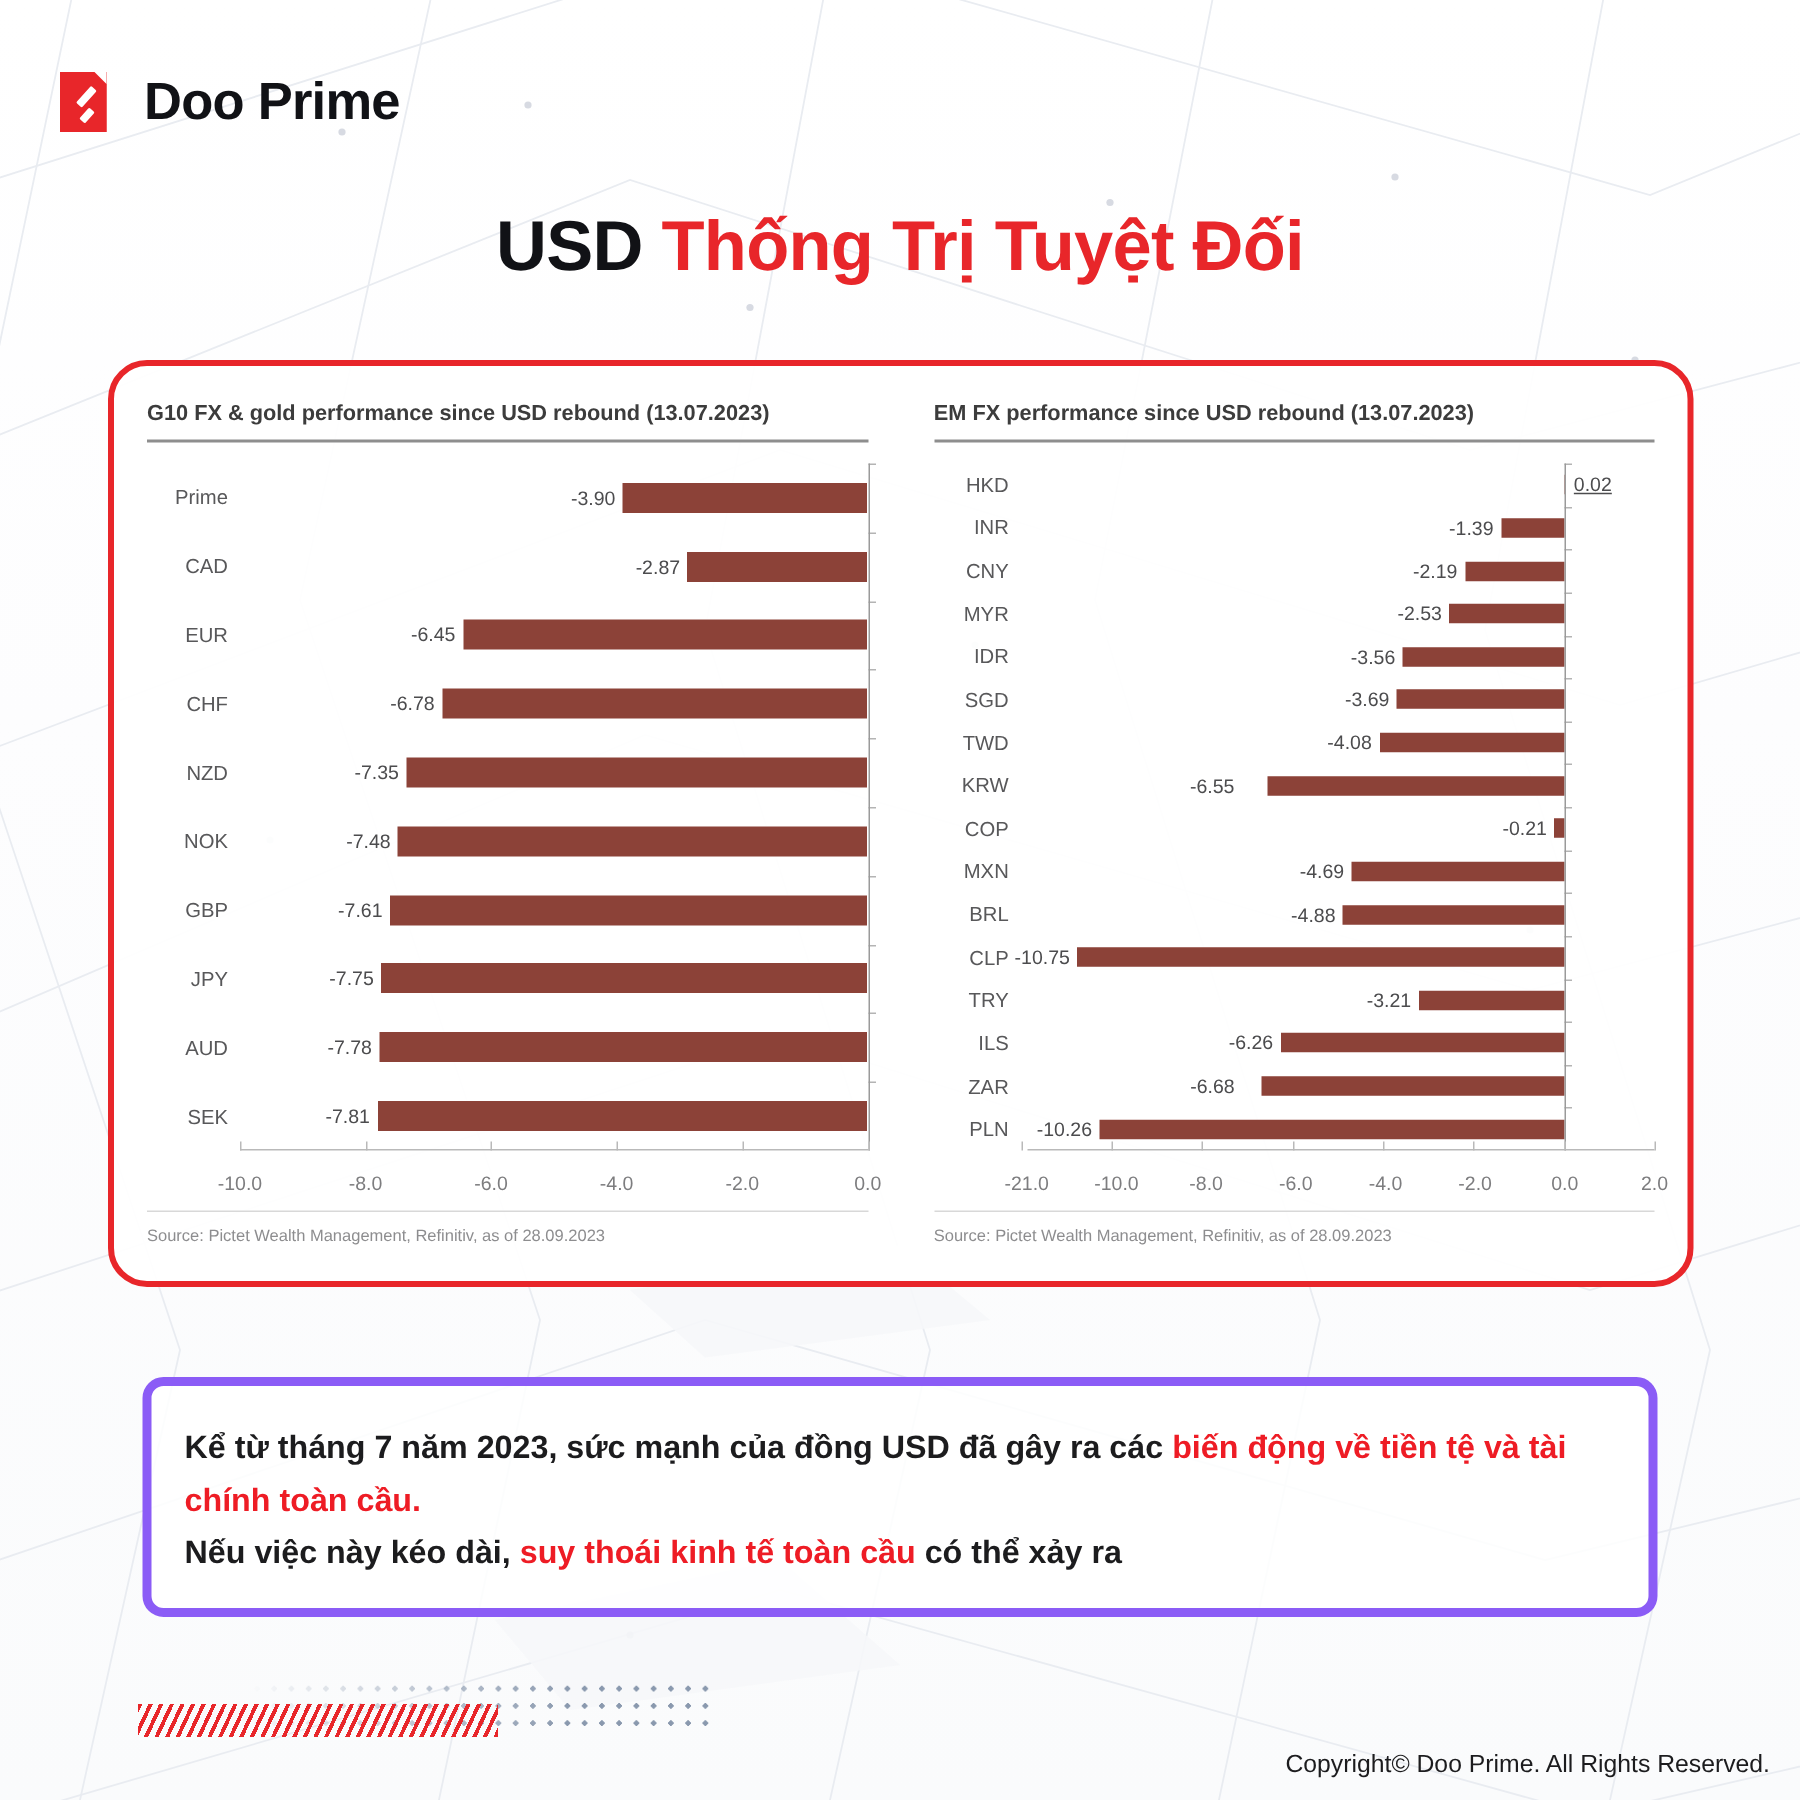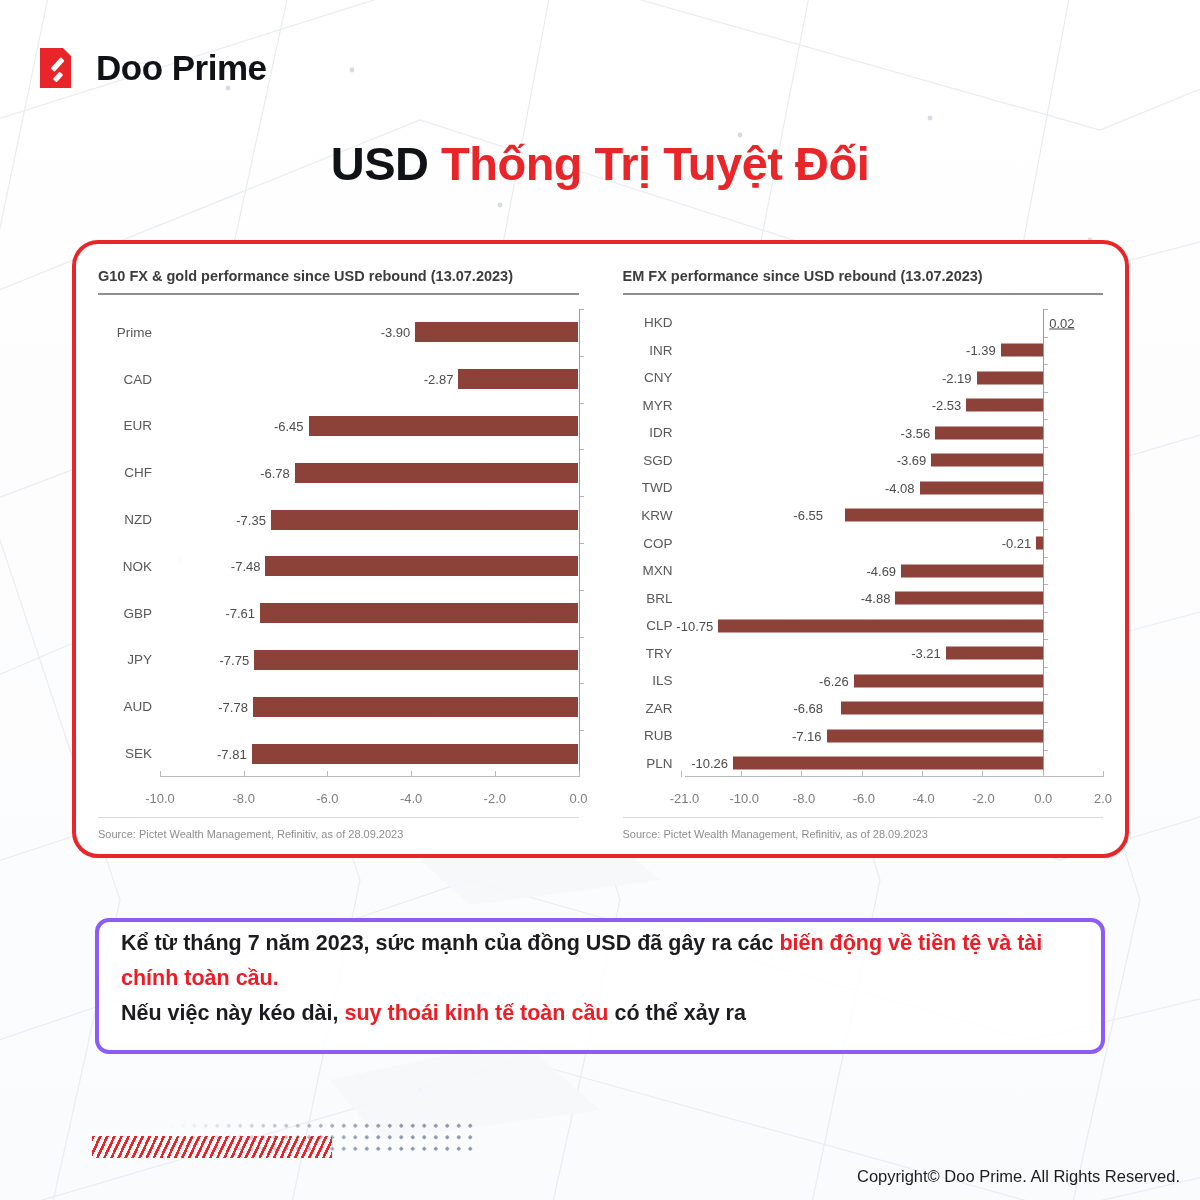--- a/index.html
+++ b/index.html
@@ -61,21 +61,21 @@
     left: 72px; top: 240px;
     width: 1057px; height: 618px;
     border: 4px solid #e8262a;
     border-radius: 26px;
     background: rgba(255,255,255,0.93);
     z-index: 4;
     display: flex;
   }
   .panel {
     flex: 1 1 50%;
-    padding: 24px 22px 14px 22px;
+    padding: 24px 22px 24px 22px;
     display: flex;
     flex-direction: column;
     min-width: 0;
   }
   .panel-title {
     font-size: 14.5px;
     font-weight: bold;
     color: #3c3c3c;
     padding-bottom: 9px;
     border-bottom: 2px solid #8e8e8e;
@@ -168,24 +168,24 @@
     padding-top: 10px;
     border-top: 1px solid #d8d8d8;
     white-space: nowrap;
   }
 
   
   #caption-box {
     position: absolute;
     left: 95px; top: 918px;
     width: 1010px;
-    border: 4px solid #8b5cf6;
+    border: 6px solid #8b5cf6;
     border-radius: 14px;
     background: rgba(255,255,255,0.86);
-    padding: 4px 22px 20px 22px;
+    padding: 24px 22px 20px 22px;
     z-index: 5;
   }
   #caption-box p {
     font-size: 21.5px;
     line-height: 1.62;
     color: #1c1c1e;
     font-weight: bold;
   }
   #caption-box .hl { color: #ee1c25; }
   #caption-box .pl { color: #1c1c1e; }
@@ -505,28 +505,20 @@
           </div>
           <div class="brow">
             <div class="cat-label" style="flex-basis: 58px; width: 58px;">ZAR</div>
             <div class="track">
               <div class="bar" style="height: 13px; background: rgb(140, 66, 56); left: 38%; width: 47.7143%;"></div>
               <div class="val" style="right: 62%; margin-right: 18px;">-6.68</div>
               <div class="tick" style="left: 85.7143%; top: 0px;"></div>
             </div>
           </div>
           <div class="brow">
-            <div class="cat-label" style="flex-basis: 58px; width: 58px;">RUB</div>
-            <div class="track">
-              <div class="bar" style="height: 13px; background: rgb(140, 66, 56); left: 34.5714%; width: 51.1429%;"></div>
-              <div class="val" style="right: 65.4286%; margin-right: 5px;">-7.16</div>
-              <div class="tick" style="left: 85.7143%; top: 0px;"></div>
-            </div>
-          </div>
-          <div class="brow">
             <div class="cat-label" style="flex-basis: 58px; width: 58px;">PLN</div>
             <div class="track">
               <div class="bar" style="height: 13px; background: rgb(140, 66, 56); left: 12.4286%; width: 73.2857%;"></div>
               <div class="val" style="right: 87.5714%; margin-right: 5px;">-10.26</div>
               <div class="tick" style="left: 85.7143%; top: 0px;"></div>
             </div>
           </div>
           <div class="zeroline" style="left: calc(85.7143% + 8.28571px);"></div>
         </div>
       <div class="xaxis"></div>

